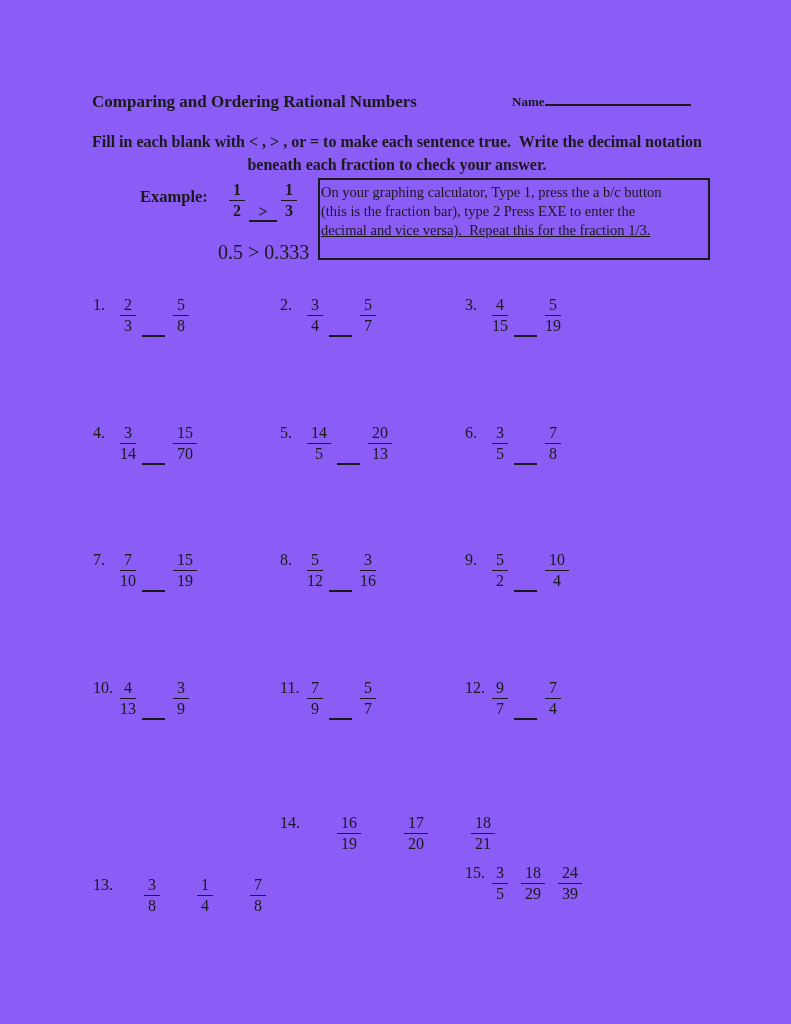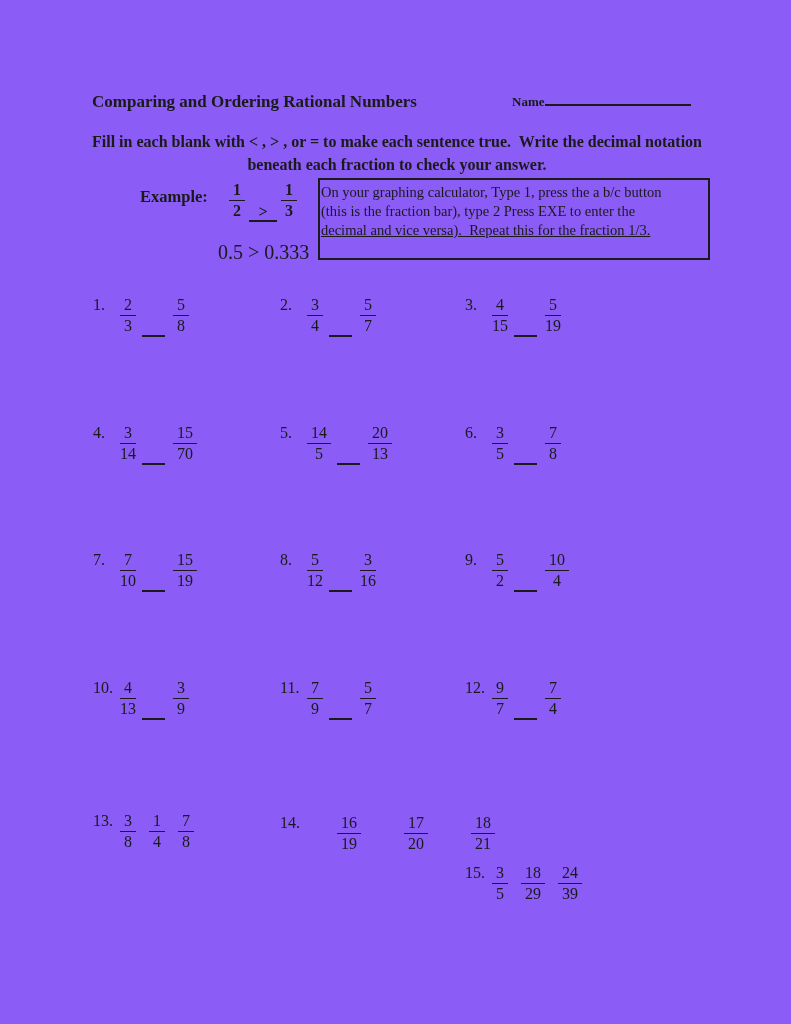--- a/index.html
+++ b/index.html
@@ -228,21 +228,21 @@
       <span class="frac-den">7</span>
     </span>
     <span class="blank"></span>
     <span class="fraction">
       <span class="frac-num">7</span>
       <span class="frac-den">4</span>
     </span>
   </div>
 
 
-  <div class="problem" style="left:93px;top:812px;">
+  <div class="problem" style="left:93px;top:876px;gap:24px;">
     <span class="pnum">13.</span>
     <span class="fraction ofrac">
       <span class="frac-num">3</span>
       <span class="frac-den">8</span>
     </span>
     <span class="fraction ofrac">
       <span class="frac-num">1</span>
       <span class="frac-den">4</span>
     </span>
     <span class="fraction ofrac">

